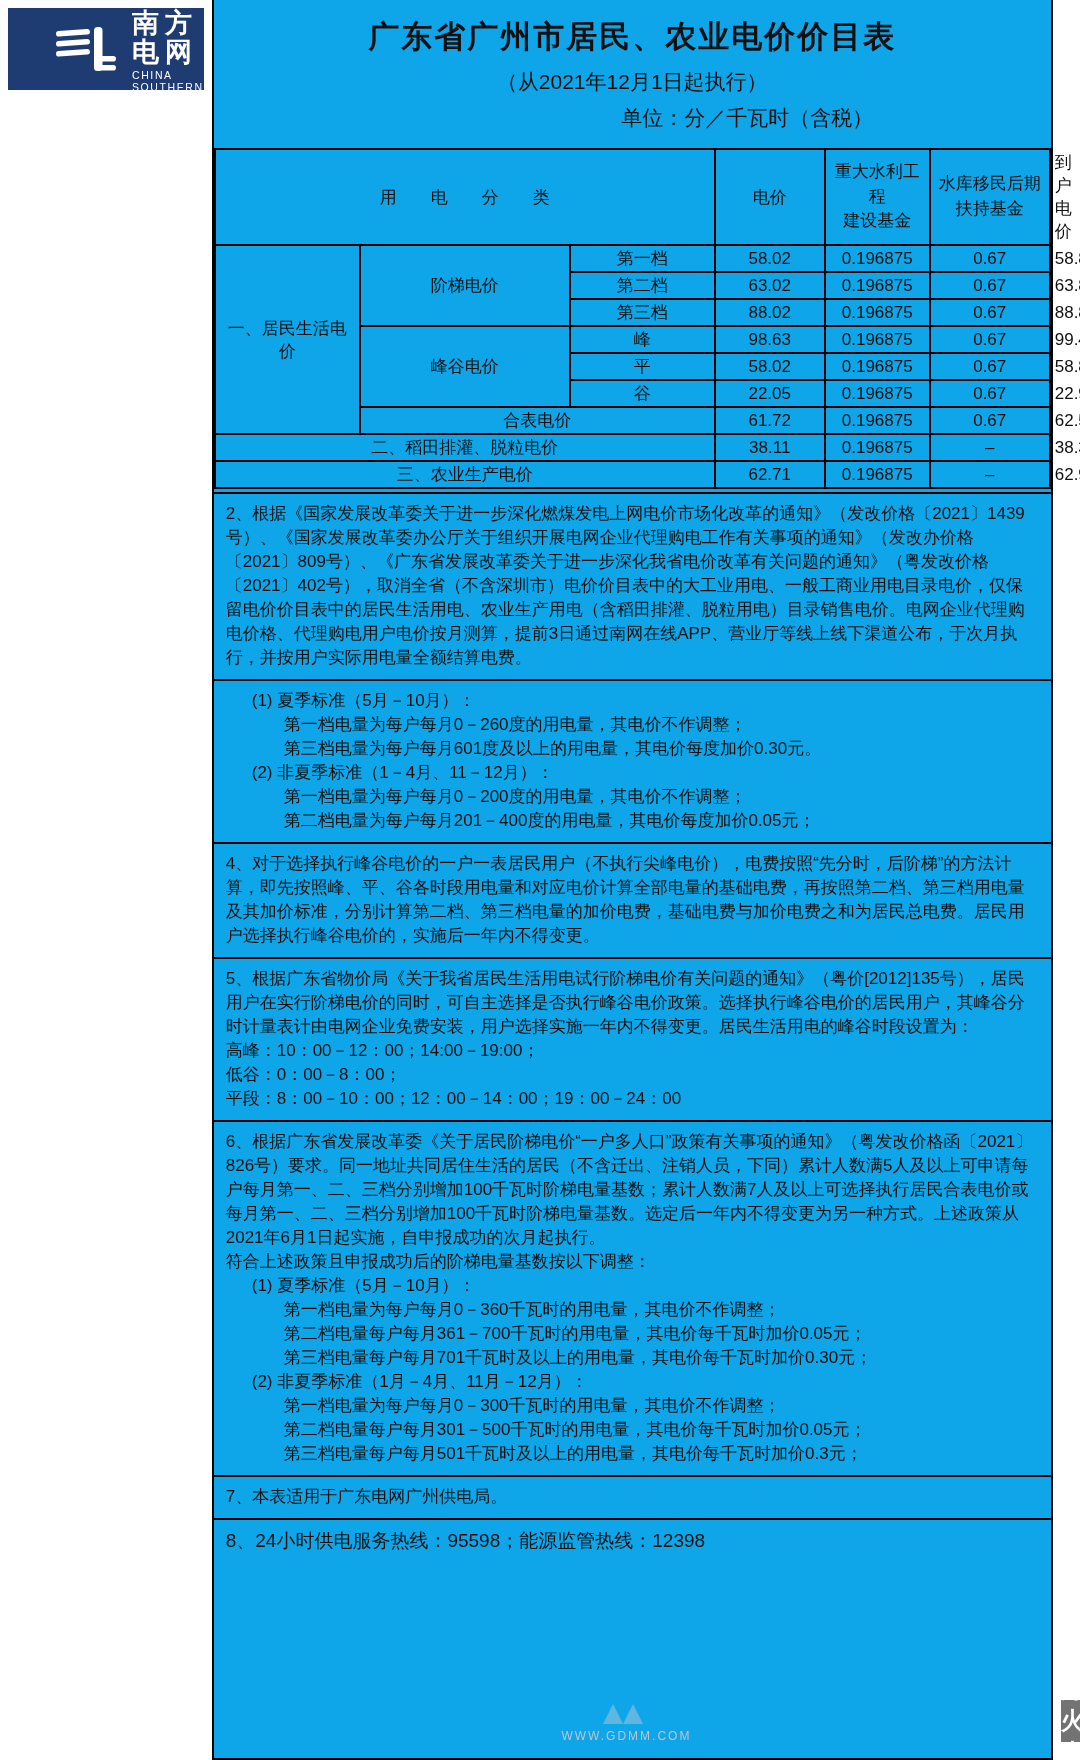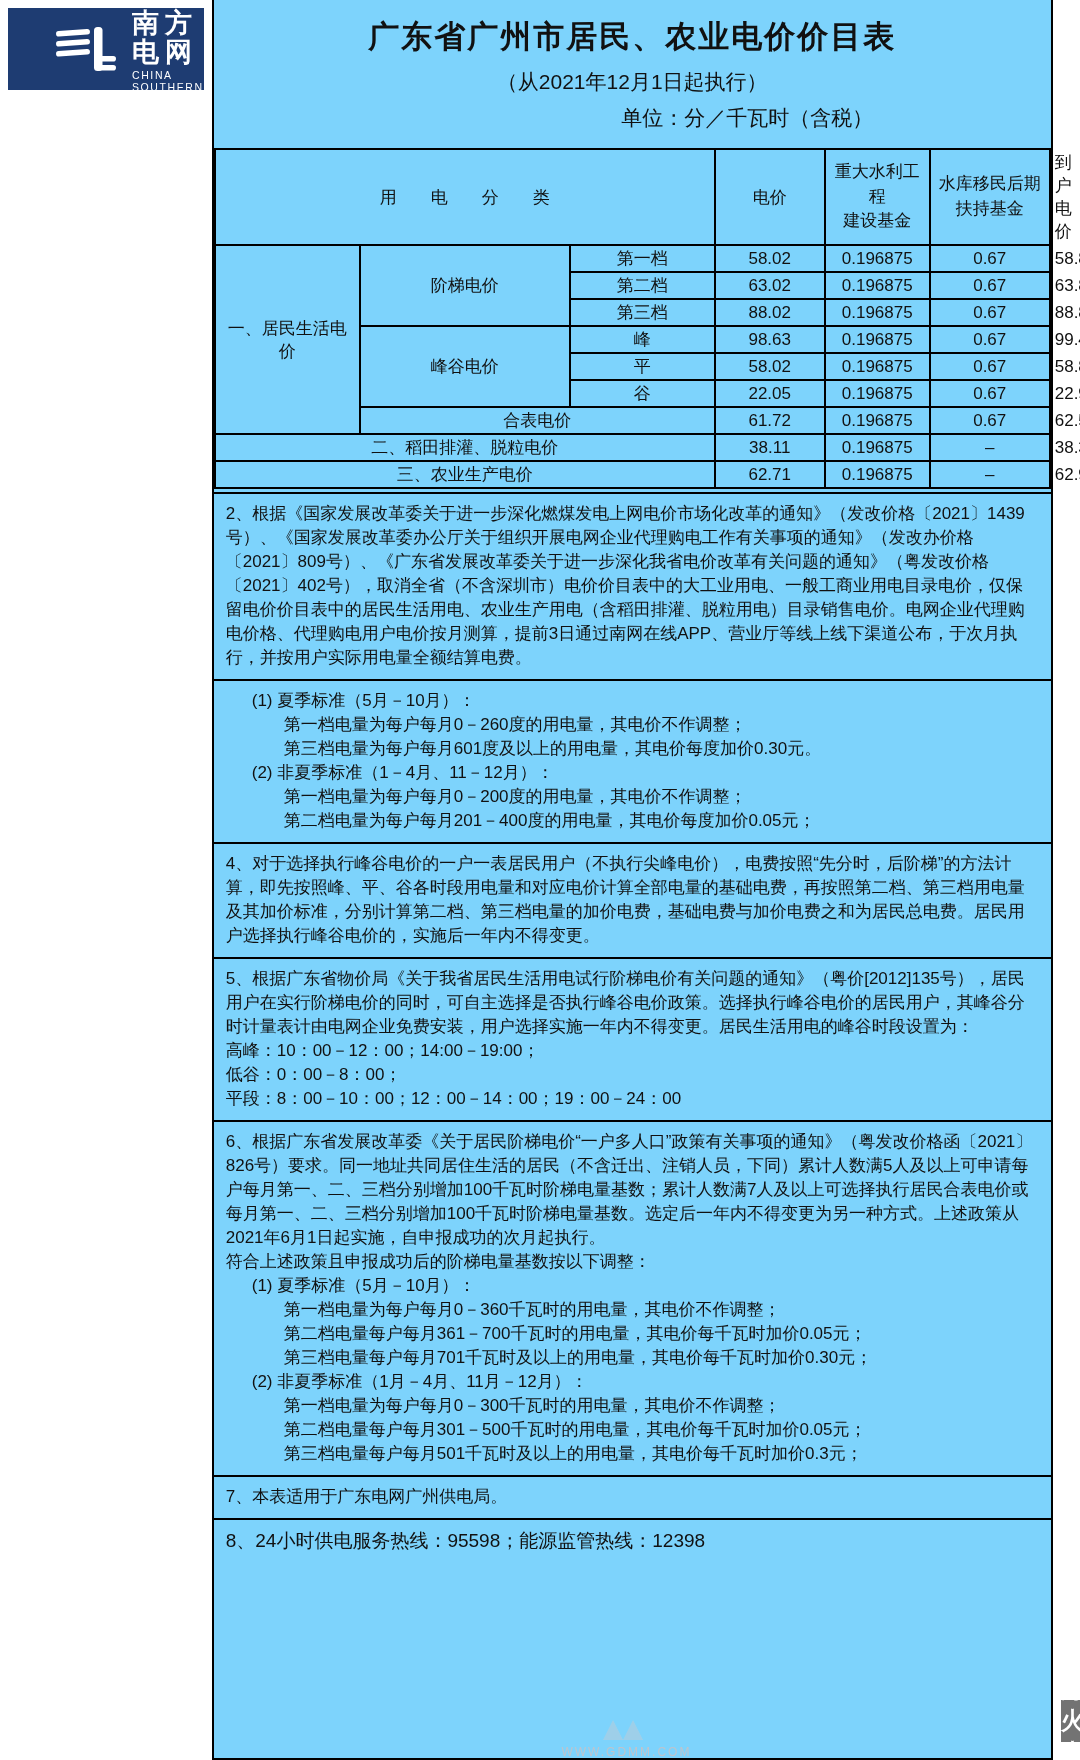--- a/index.html
+++ b/index.html
@@ -11,21 +11,21 @@
   
   .top-banner { margin:8px 0 0 8px; height:82px; background:#1e3c72;
                 display:flex; align-items:center; padding-left:46px; gap:14px; }
   .logo-mark { flex:0 0 auto; display:flex; }
   .brand-text { display:flex; flex-direction:column; }
   .brand-cn { color:#fff; font-size:27px; font-weight:700; letter-spacing:6px; line-height:1.05; }
   .brand-en { color:#fff; font-size:10.5px; font-weight:400; letter-spacing:1.6px; margin-top:3px; }
 
   
   .doc { margin-left:8px; border-left:2px solid #000; border-right:2px solid #000;
-         border-bottom:2px solid #000; background:#7dd3fc; }
+         border-bottom:2px solid #000; background:#0ea5e9; }
 
   .title-area { padding:16px 10px 10px 10px; }
   .doc-title { text-align:center; font-size:31px; font-weight:700; letter-spacing:2px; }
   .doc-subtitle { text-align:center; font-size:21px; margin-top:10px; }
   .doc-unit { text-align:center; font-size:21px; margin-top:8px; transform:translateX(115px); }
 
   
   table.price { width:100%; border-collapse:collapse; table-layout:fixed; margin-top:6px; }
   table.price th, table.price td { border:2px solid #000; font-size:17px; text-align:center;
                                    padding:1px 4px; }
@@ -43,21 +43,21 @@
   .note-line.ind-1 { padding-left:26px; }
   .note-line.ind-2 { padding-left:58px; }
   .note-box.big .note-line { font-size:19px; line-height:26px; }
 
   
   .footer-banner { margin:8px 0 18px 8px; margin-top:auto; height:42px; background:#737373;
                    display:flex; align-items:center; justify-content:center; }
   .footer-slogan { color:#fff; font-size:24px; font-weight:600; letter-spacing:3px; }
 
   
-  .watermark { position:absolute; left:58%; bottom:0; transform:translateX(-50%);
+  .watermark { position:absolute; left:58%; bottom:16px; transform:translateX(-50%);
                display:flex; flex-direction:column; align-items:center; pointer-events:none; }
   .wm-mark { opacity:.45; }
   .wm-text { font-size:12px; letter-spacing:2px; color:#bfc4cc; line-height:16px; }
 </style>
 </head>
 <body>
 
 <div class="page">
 
   <div class="top-banner">

